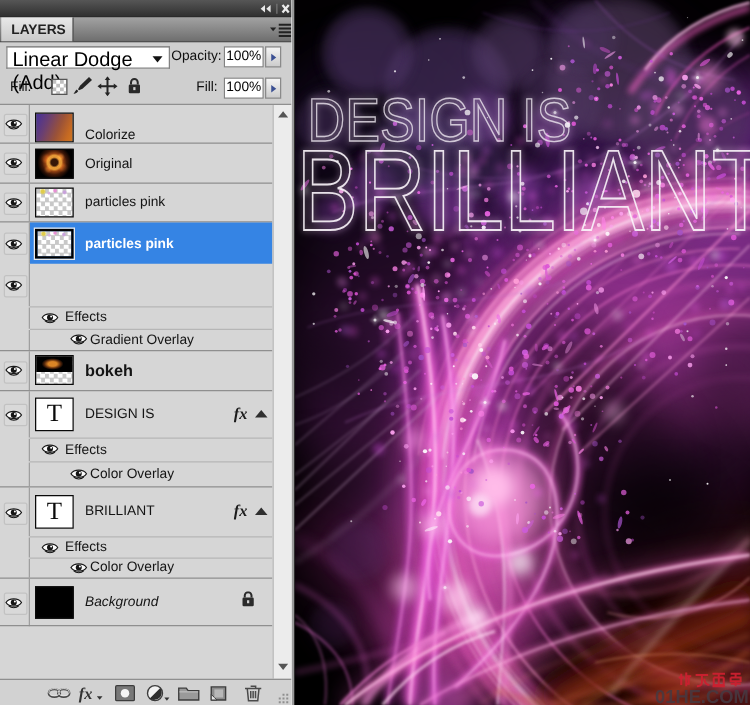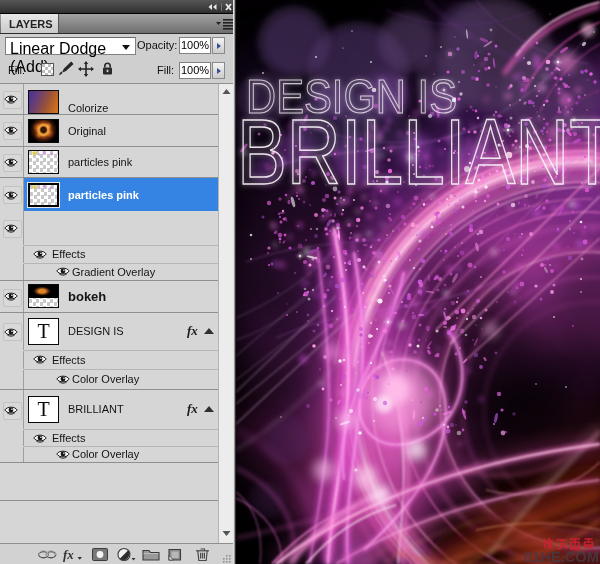--- a/index.html
+++ b/index.html
@@ -1474,20 +1474,36 @@
       <div style="position:absolute;left:52px;top:430px;height:15.5px;display:flex;align-items:center;font-size:11px;color:#141414;">Effects</div>
       <div style="position:absolute;left:24px;top:445.5px;width:194px;height:1px;background:#b6b6b6;"></div>
       <div style="position:absolute;left:0;top:446.5px;width:218px;height:15px;">
         <div style="position:absolute;left:0;top:0;width:23px;height:15px;border-right:1px solid #9f9f9f;"></div>
       </div>
       <svg width="14" height="10" viewBox="0 0 14 10" style="position:absolute;left:56px;top:449px">
         <use href="#eye"></use>
       </svg>
       <div style="position:absolute;left:72px;top:446.5px;height:15px;display:flex;align-items:center;font-size:11px;color:#141414;">Color Overlay</div>
       <div style="position:absolute;left:0px;top:461.5px;width:218px;height:1px;background:#8f8f8f;"></div>
+      <div style="position:absolute;left:0;top:462.5px;width:218px;height:38px;">
+        <div style="position:absolute;left:0;top:0;width:23px;height:38px;border-right:1px solid #9f9f9f;"></div>
+        <div style="position:absolute;left:3px;top:11px;width:17px;height:16px;border:1px solid #c2c2c2;border-radius:2px;background:#d9d9d9;"></div>
+        <svg width="14" height="10" viewBox="0 0 14 10" style="position:absolute;left:4px;top:14px">
+          <use href="#eye"></use>
+        </svg>
+        <div style="position:absolute;left:24px;top:0;right:0;height:38px;background:transparent;display:flex;align-items:center;">
+          <div style="margin-left:4px;">
+            <div style="width:31px;height:26px;box-sizing:border-box;flex:none;border:1px solid #0a0a0a;background:#000"></div>
+          </div>
+          <div style="margin-left:9px;font-size:11px;color:#141414;font-style:italic;white-space:nowrap;">Background</div>
+          <div style="margin-left:auto;margin-right:14px;"><svg width="11" height="13" viewBox="0 0 11 13">
+              <use href="#lockpad"></use>
+            </svg></div>
+        </div>
+      </div>
       <div style="position:absolute;left:0px;top:500.4px;width:218px;height:1px;background:#8f8f8f;"></div>
       <div style="position:absolute;left:218px;top:84px;width:15px;height:459px;background:#ececec;border-left:1px solid #b4b4b4;box-sizing:border-box;"><svg width="15" height="459">
           <path d="M7.5 5 L11.5 10 L3.5 10 Z" fill="#555"></path>
           <path d="M7.5 452 L11.5 447 L3.5 447 Z" fill="#555"></path>
         </svg></div>
       <div style="position:absolute;left:0;top:543px;width:236px;height:21px;background:#d2d2d2;border-top:1px solid #8f8f8f;"><svg width="236" height="21" viewBox="0 0 236 21">
           <g stroke="#4a4a4a" stroke-width="1.6" fill="none">
             <ellipse cx="43.5" cy="10.5" rx="4.6" ry="3.1"></ellipse>
             <ellipse cx="51" cy="10.5" rx="4.6" ry="3.1"></ellipse>
           </g>

